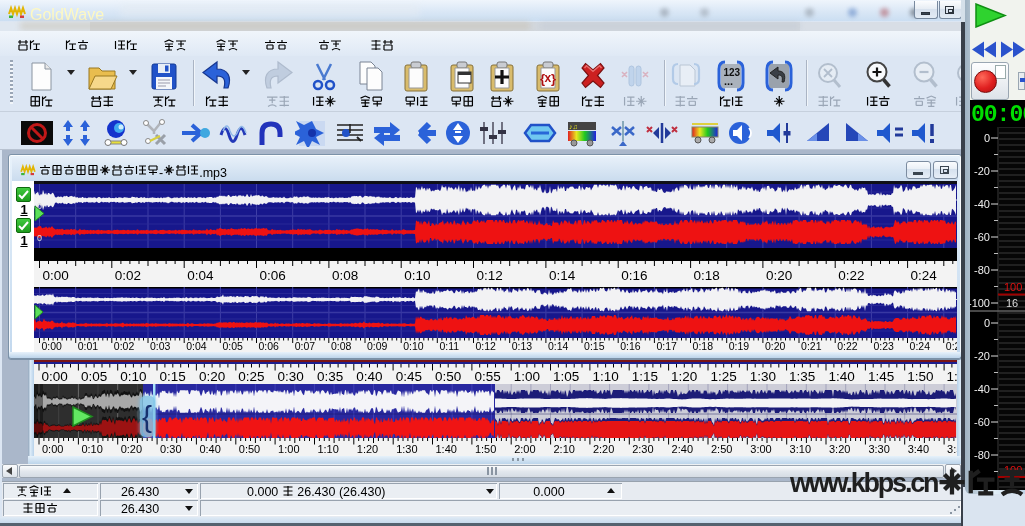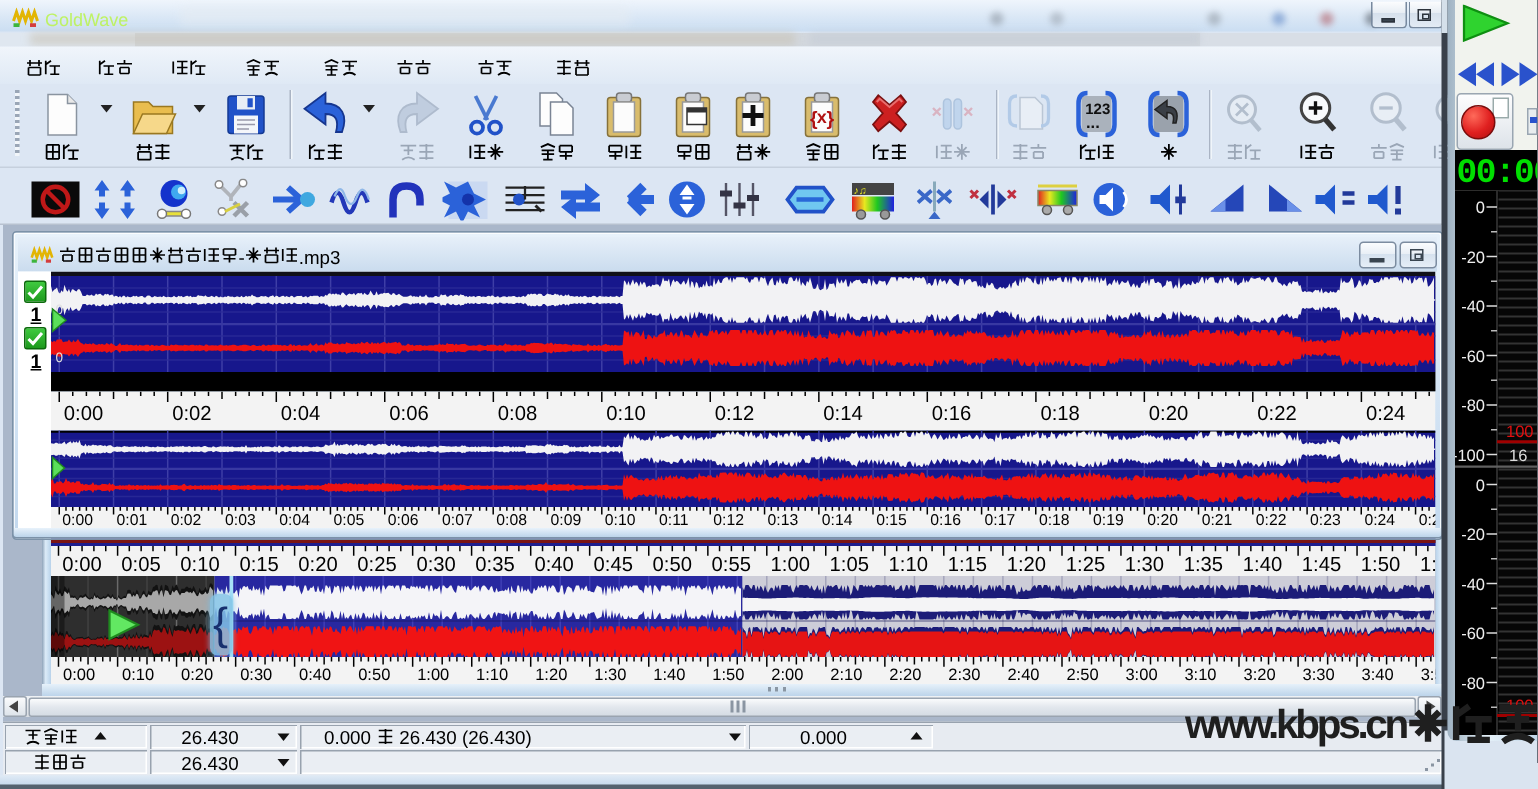--- a/index.html
+++ b/index.html
@@ -10,21 +10,21 @@
 </style></head><body>
 <div id="scr">
 <div class="ab" style="left:0;top:0;width:963px;height:526px;background:#dce6f3"></div>
 <div class="ab" style="left:0;top:0;width:963px;height:1px;background:#4e565e"></div>
 <div class="ab" style="left:0;top:1;width:963px;height:21px;background:linear-gradient(#eff5fc,#d8e6f5 60%,#cbdef2)"></div>
 <svg class="ab" style="left:8px;top:5px" width="18" height="14" viewBox="0 0 18 14">
       <polyline points="1,9 3,3 5,9 7,3 9,9 11,3 13,9 15,3 17,9" fill="none" stroke="#e2b504" stroke-width="2"></polyline>
       <rect x="1" y="10.5" width="4" height="2.5" fill="#3db53d"></rect>
       <rect x="12" y="10.5" width="4" height="2.5" fill="#d43c3c"></rect>
     </svg>
-<div class="ab" style="left:30px;top:6px;font-size:12px;color:#bef264">GoldWave</div>
+<div class="ab" style="left:30px;top:6px;font-size:16px;color:#fef9c3">GoldWave</div>
 <div class="ab" style="left:0;top:22px;width:963px;height:9px;background:linear-gradient(90deg,#dfe7f0 0 90px,#d2d7dd 90px 800px,#d8dee6 800px)"></div>
 <div class="ab" style="left:20px;top:22px;width:510px;height:8px;background:#c8c2b4;filter:blur(3px);opacity:.6"></div>
 <div class="ab" style="left:540px;top:22px;width:260px;height:8px;background:#c3cbd6;filter:blur(3px);opacity:.6"></div>
 <div class="ab" style="left:660px;top:8px;width:9px;height:9px;border-radius:50%;background:#8a939e;filter:blur(2px);opacity:.55"></div>
 <div class="ab" style="left:700px;top:8px;width:9px;height:9px;border-radius:50%;background:#9aa3ae;filter:blur(2px);opacity:.55"></div>
 <div class="ab" style="left:805px;top:8px;width:9px;height:9px;border-radius:50%;background:#8f98a2;filter:blur(2px);opacity:.55"></div>
 <div class="ab" style="left:848px;top:8px;width:9px;height:9px;border-radius:50%;background:#5b84c4;filter:blur(2px);opacity:.55"></div>
 <div class="ab" style="left:880px;top:8px;width:9px;height:9px;border-radius:50%;background:#b05a62;filter:blur(2px);opacity:.55"></div>
 <div class="ab" style="left:910px;top:8px;width:9px;height:9px;border-radius:50%;background:#4a525c;filter:blur(2px);opacity:.55"></div>
 <div class="ab" style="left:120px;top:4px;width:300px;height:13px;border-radius:3px;background:#e6ecf2;filter:blur(3px);opacity:.5"></div>
@@ -1371,21 +1371,21 @@
       </svg><svg width="12" height="12" viewBox="0 0 12 12" style="vertical-align:top">
         <path d="M1.5,2 V10 M4,2 H11 M4,6 H11 M4,10 H11 M7.5,2 V10" fill="none" stroke="#000" stroke-width="1.15"></path>
       </svg></div>
 <svg class="ab" style="left:62px;top:487px" width="10" height="8">
       <polygon points="5,1 9,6 1,6" fill="#111"></polygon>
     </svg>
 <div class="ab" style="left:100px;top:485px;width:80px;text-align:center;font-size:12.5px">26.430</div>
 <svg class="ab" style="left:184px;top:487px" width="10" height="8">
       <polygon points="1,2 9,2 5,7" fill="#111"></polygon>
     </svg>
-<div class="ab" style="left:216px;top:485px;font-size:12.5px">0.000 <svg width="12" height="12" viewBox="0 0 12 12" style="vertical-align:top">
+<div class="ab" style="left:247px;top:485px;font-size:12.5px">0.000 <svg width="12" height="12" viewBox="0 0 12 12" style="vertical-align:top">
         <path d="M1.5,2 H10.5 M1.5,6 H10.5 M1.5,10 H10.5 M6,1 V11" fill="none" stroke="#000" stroke-width="1.15"></path>
       </svg> 26.430 (26.430)</div>
 <svg class="ab" style="left:485px;top:487px" width="10" height="8">
       <polygon points="1,2 9,2 5,7" fill="#111"></polygon>
     </svg>
 <div class="ab" style="left:499px;top:485px;width:100px;text-align:center;font-size:12.5px">0.000</div>
 <svg class="ab" style="left:606px;top:487px" width="10" height="8">
       <polygon points="5,1 9,6 1,6" fill="#111"></polygon>
     </svg>
 <div class="ab" style="left:3px;top:500px;width:95px;height:16px;background:#eaeef3;box-shadow:inset 1px 1px 0 #98a2ae, inset -1px -1px 0 #fff"></div>

